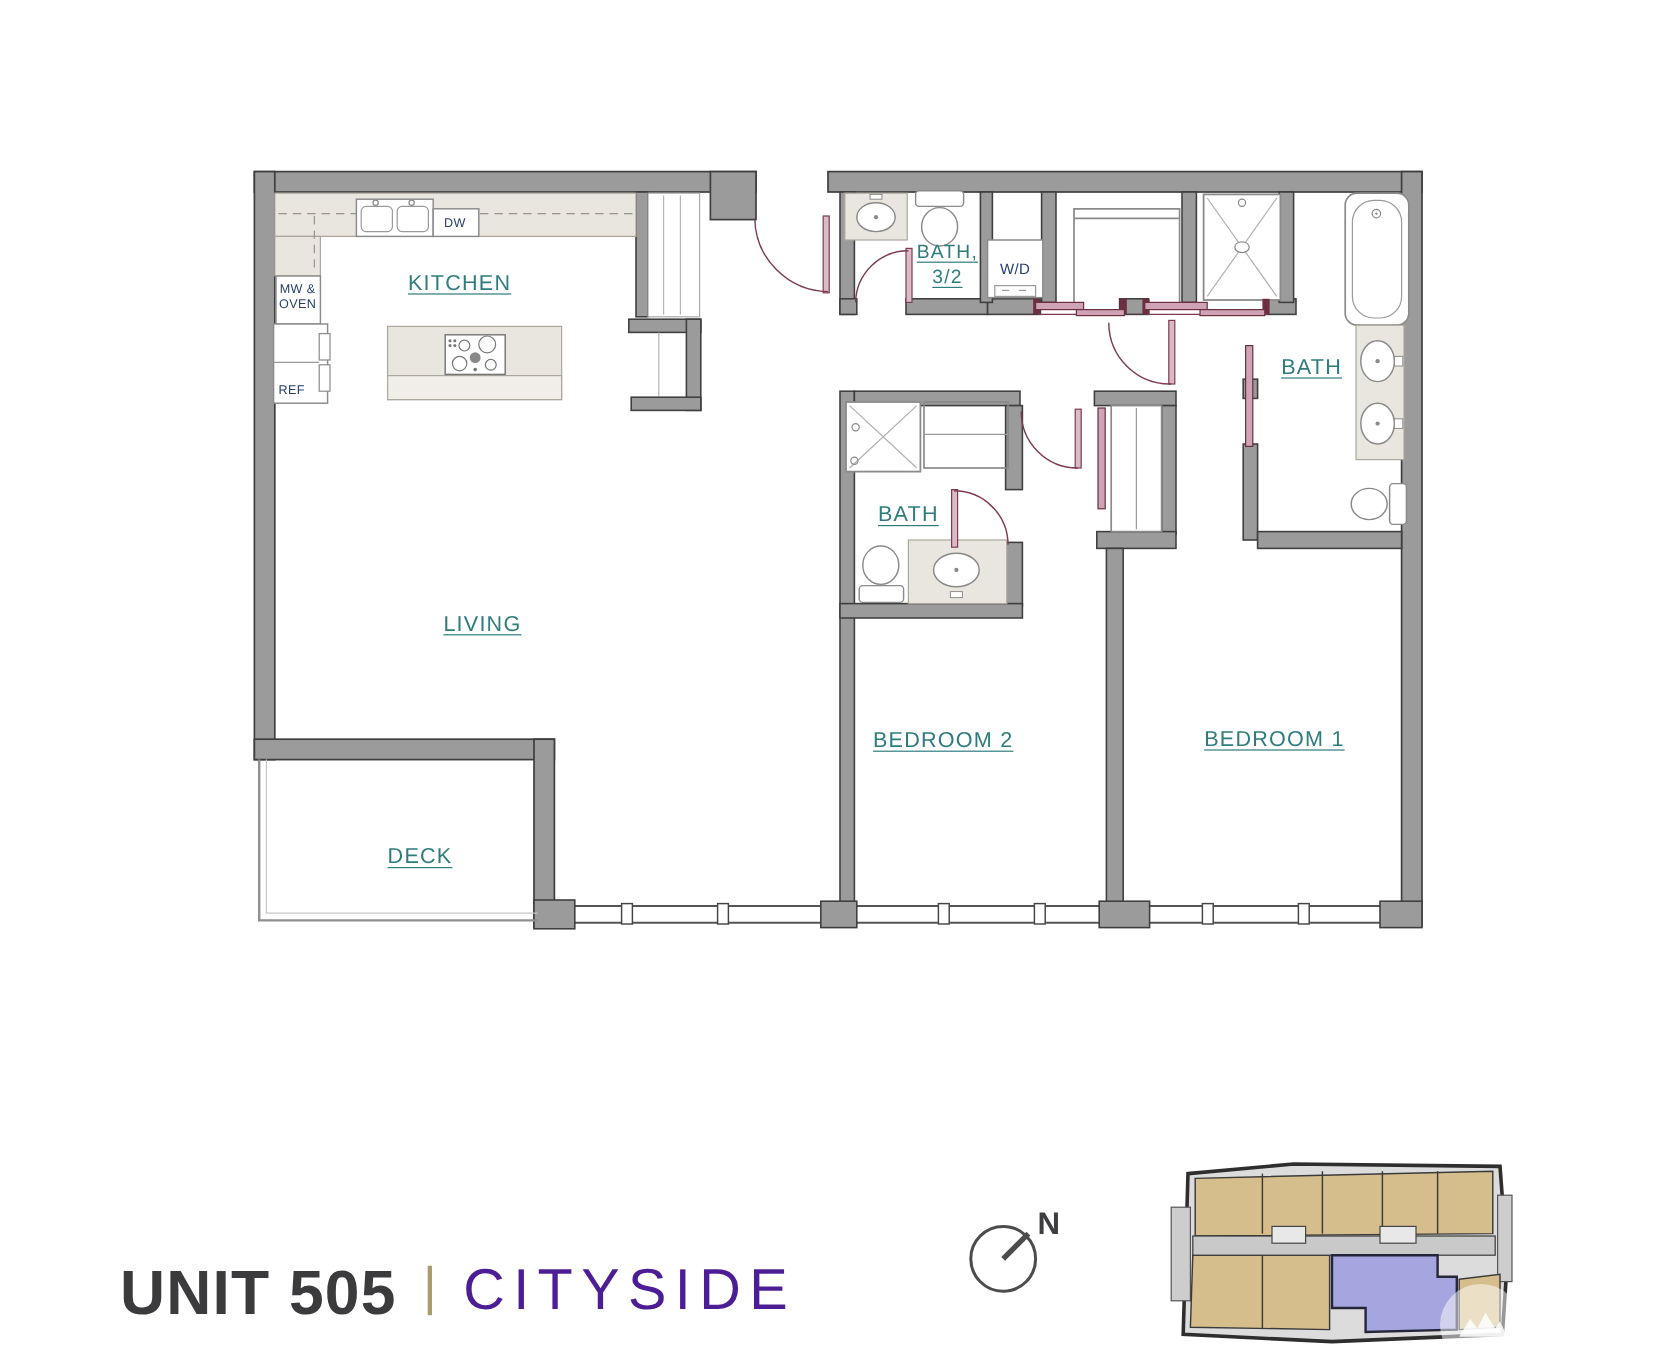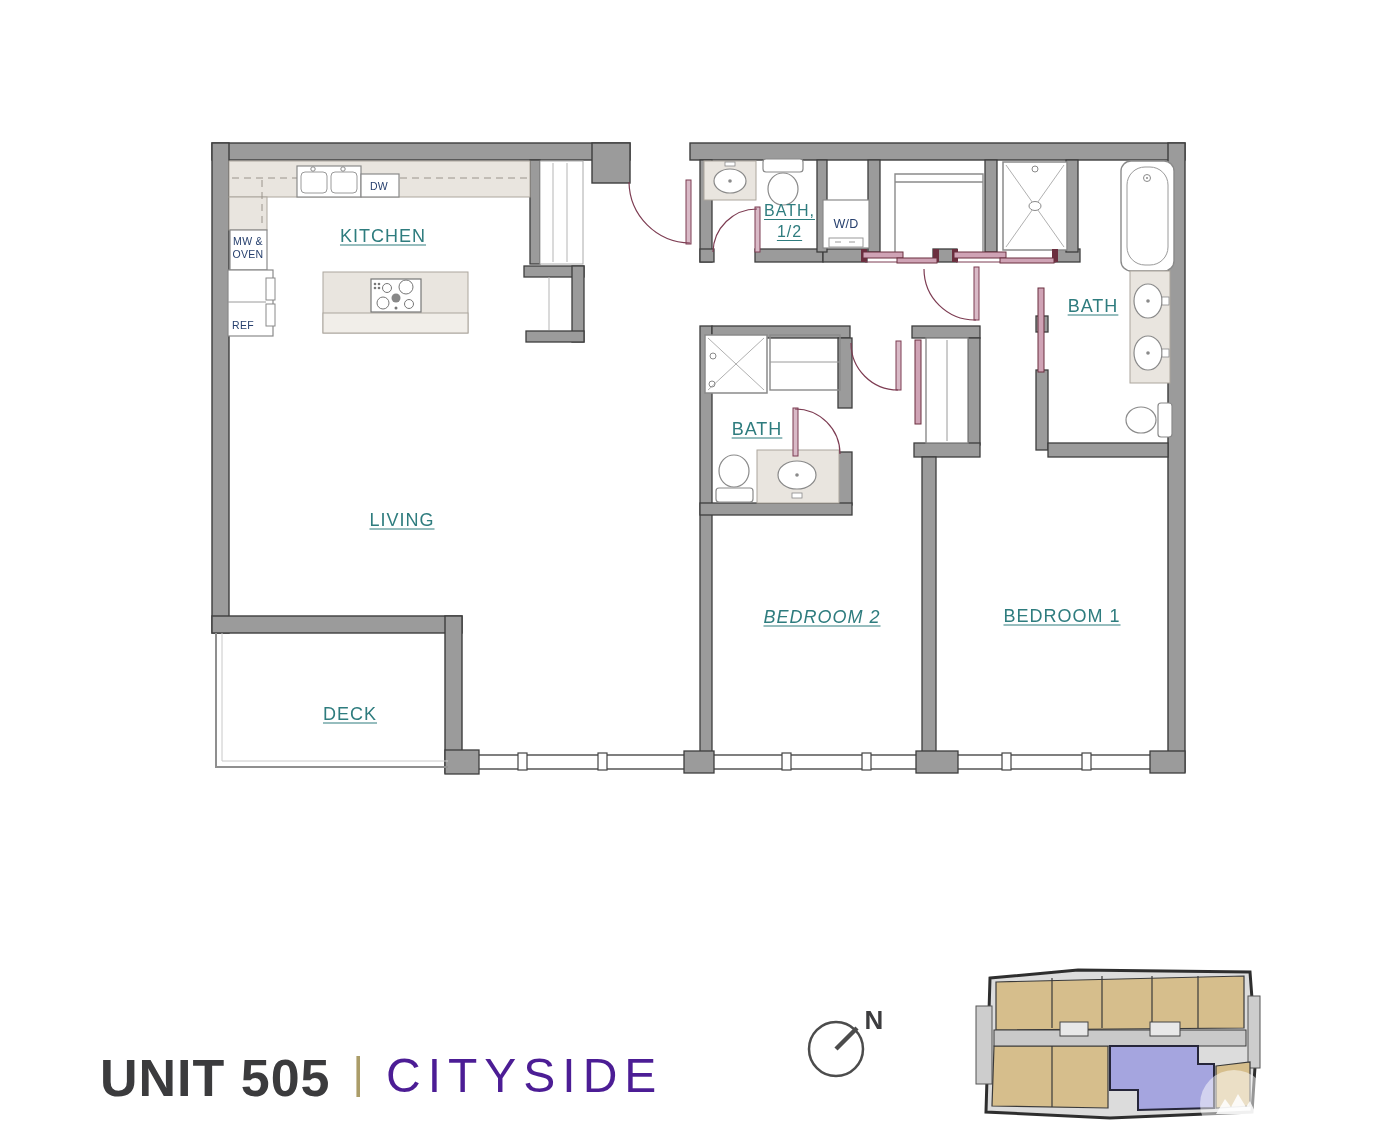--- a/index.html
+++ b/index.html
@@ -280,26 +280,26 @@
     <g>
       <circle cx="274" cy="142" r="34" fill="rgba(255,255,255,0.5)"></circle>
       <path d="M256,152 l9,-15 6,8 7,-13 8,13 4,-6 6,13 z" fill="rgba(255,255,255,0.85)"></path>
     </g>
   </g>
 </svg>
 
   <div class="lbl room-label" style="left:383px;top:236px;">KITCHEN</div>
   <div class="lbl room-label" style="left:402px;top:520px;">LIVING</div>
   <div class="lbl room-label" style="left:350px;top:714px;">DECK</div>
-  <div class="lbl room-label" style="left:822px;top:617px;font-style:italic;">BEDROOM 2</div>
+  <div class="lbl room-label" style="left:786px;top:617px;">BEDROOM 2</div>
   <div class="lbl room-label" style="left:1062px;top:616px;">BEDROOM 1</div>
   <div class="lbl room-label" style="left:757px;top:429px;">BATH</div>
   <div class="lbl room-label" style="left:1093px;top:306px;">BATH</div>
   <div class="lbl room-label sm" style="left:780px;top:211px;">BATH,</div>
-  <div class="lbl room-label sm" style="left:780px;top:232px;">1/2</div>
+  <div class="lbl room-label sm" style="left:780px;top:232px;">3/2</div>
 
   <div class="lbl appl-label" style="left:248px;top:241px;">MW &amp;</div>
   <div class="lbl appl-label" style="left:248px;top:254px;">OVEN</div>
   <div class="lbl appl-label" style="left:243px;top:297px;margin-top:28px;">REF</div>
   <div class="lbl appl-label" style="left:379px;top:186px;">DW</div>
   <div class="lbl appl-label md" style="left:846px;top:224px;">W/D</div>
 
   <div class="title-row">
     <span class="title-unit">UNIT 505</span>
     <span class="title-sep">|</span>

